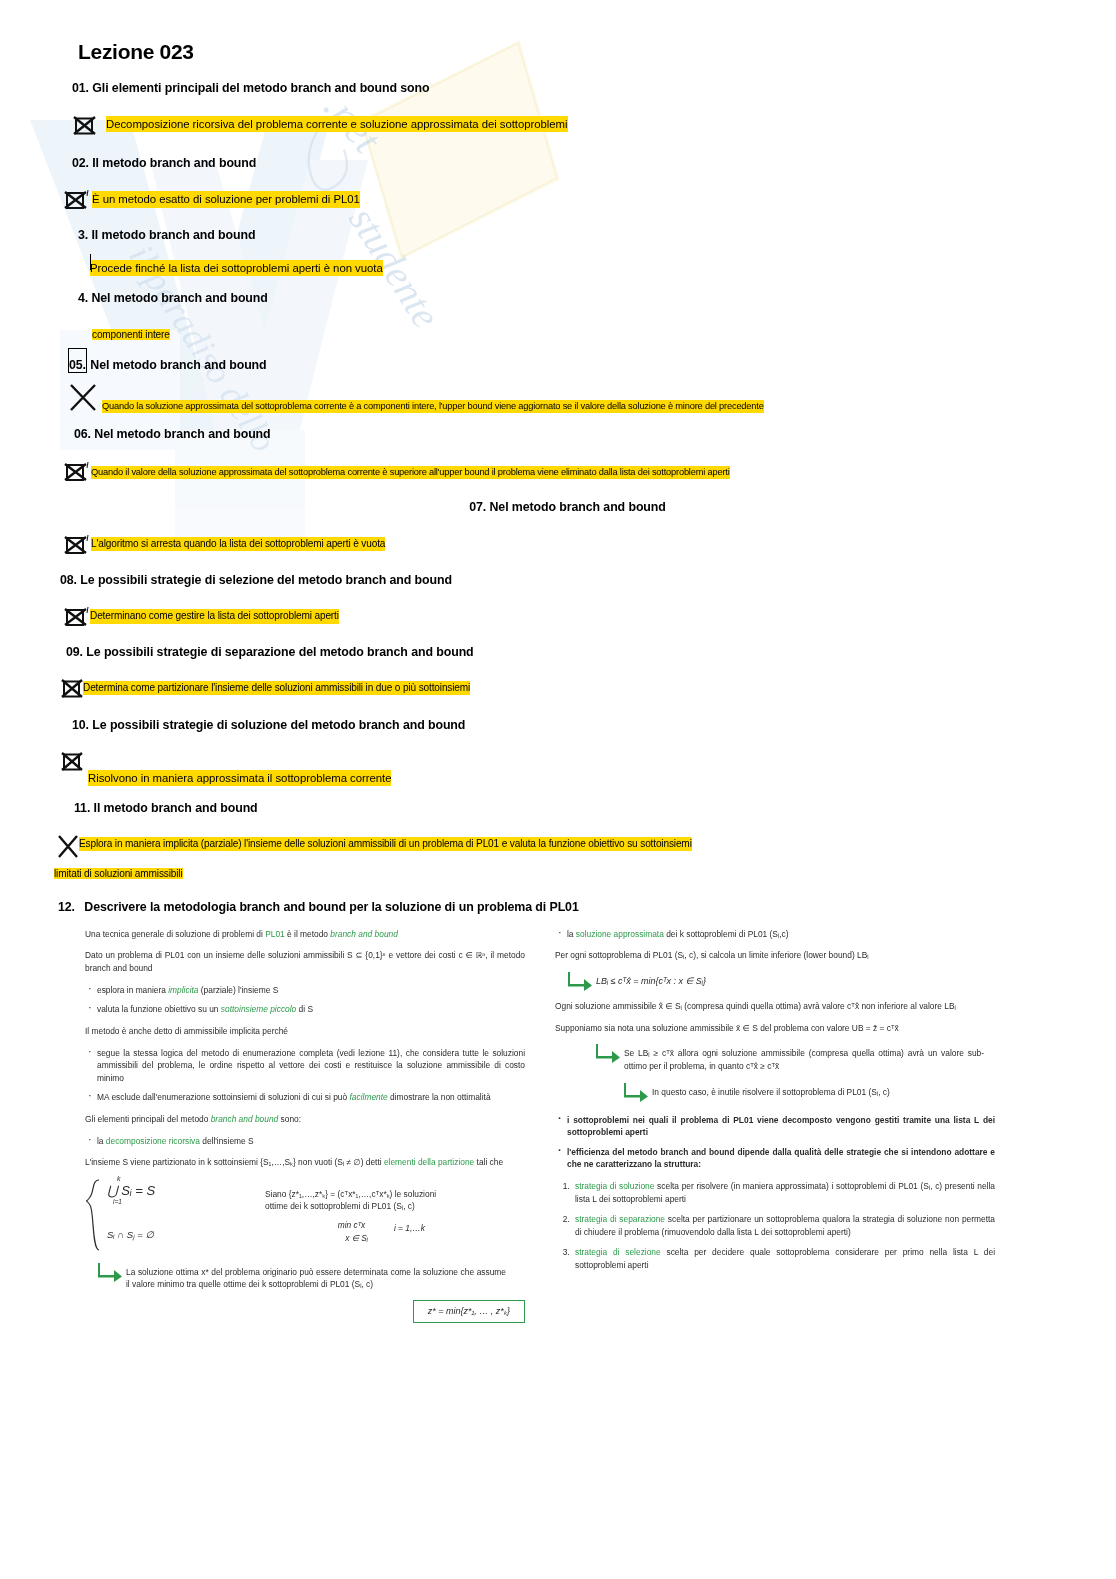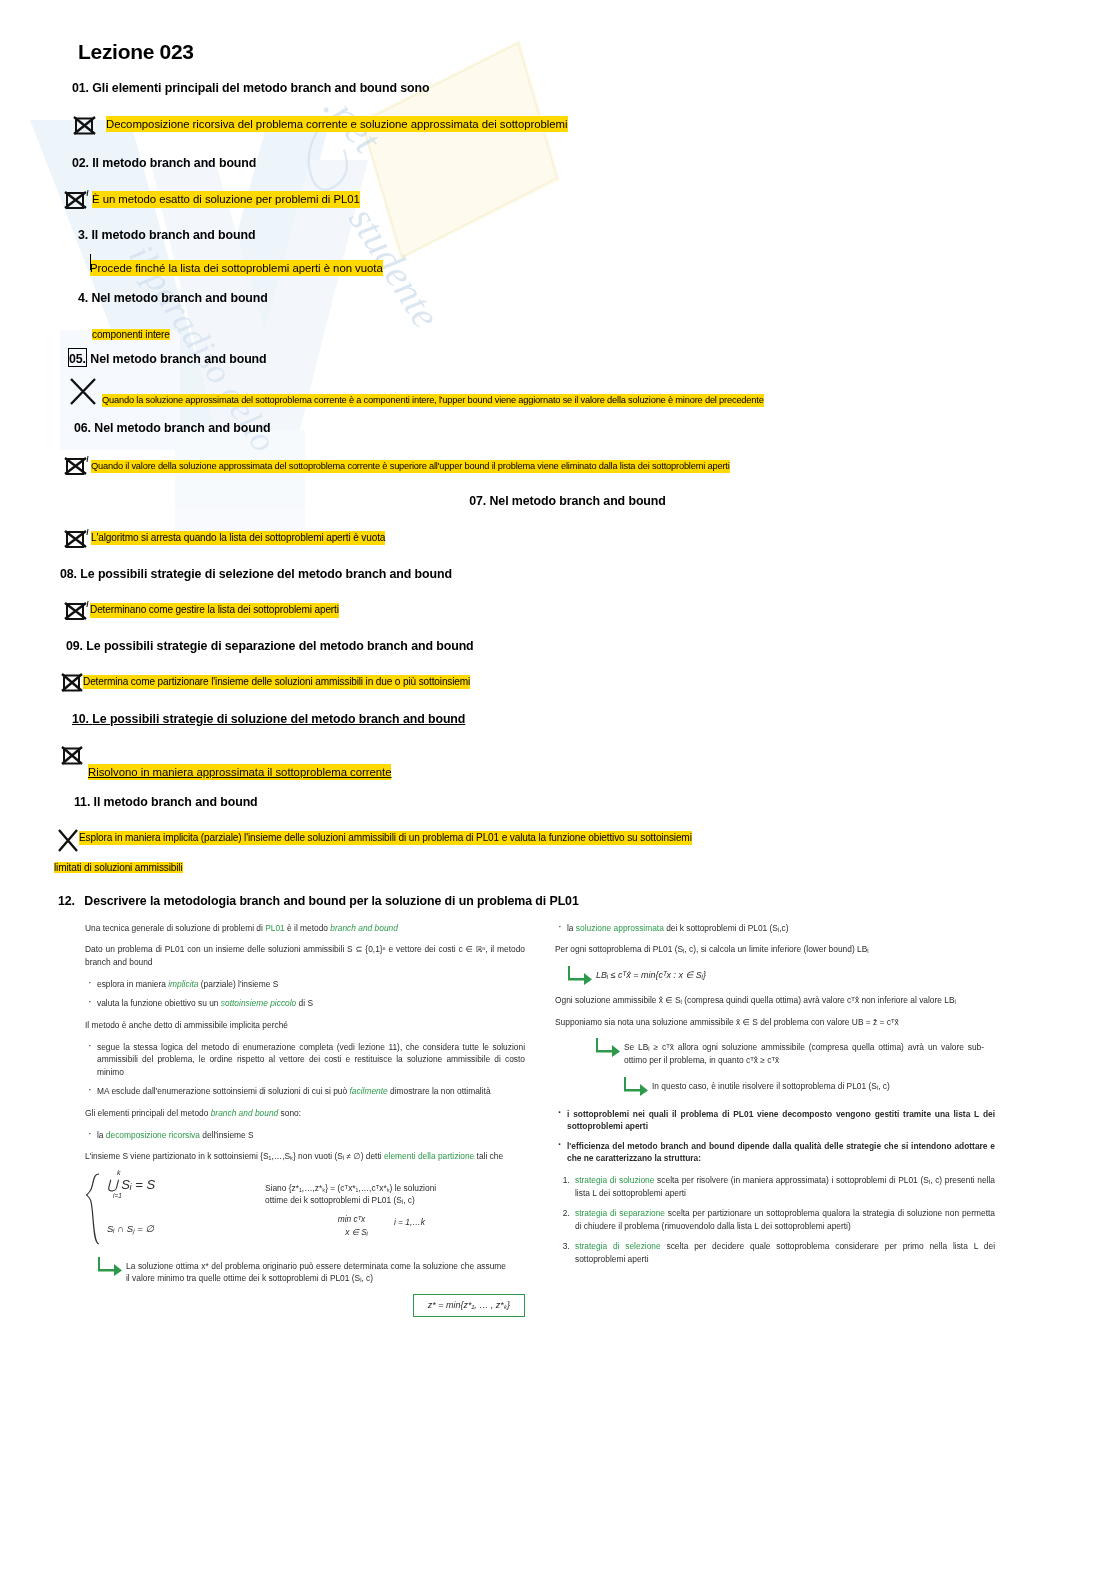--- a/index.html
+++ b/index.html
@@ -82,21 +82,21 @@
 
   .caret {
     position: absolute;
     width: 1px;
     background: #000;
   }
 
   .boxnum {
     display: inline-block;
     border: 1.4px solid #000;
-    padding: 4px 0 0 0;
+    padding: 10px 0 0 0;
     line-height: 1.05;
   }
 
   
   .notes {
     position: relative;
     z-index: 2;
     display: flex;
     gap: 30px;
     margin: 12px 55px 0 85px;
@@ -334,21 +334,21 @@
         <span class="xmark">
           <svg width="26" height="26" viewBox="0 0 26 26">
             <rect x="4" y="4.5" width="15" height="15" fill="none" stroke="#111" stroke-width="2"></rect>
             <path d="M2 3 L22 20 M22 3 L2 20" stroke="#111" stroke-width="2.4" fill="none"></path>
           </svg>
         </span>
         <span class="hl small" style="margin-top:4px;margin-left:-5px;">Determina come partizionare l'insieme delle soluzioni ammissibili in due o più sottoinsiemi</span>
       </div>
     </div>
 
-    <div class="qblock" style="margin-bottom:14px;margin-left:-6px;text-decoration:underline;">
+    <div class="qblock" style="margin-bottom:14px;margin-left:-6px;">
       <div class="q-prompt" style="margin-left:6px;">
         <span>10.</span>
         <span>Le possibili strategie di soluzione del metodo branch and bound</span>
       </div>
       <div class="answer-row" style="margin-top:16px;margin-left:-6px;">
         <span class="xmark">
           <svg width="26" height="26" viewBox="0 0 26 26">
             <rect x="4" y="4.5" width="15" height="15" fill="none" stroke="#111" stroke-width="2"></rect>
             <path d="M2 3 L22 20 M22 3 L2 20" stroke="#111" stroke-width="2.4" fill="none"></path>
           </svg>

